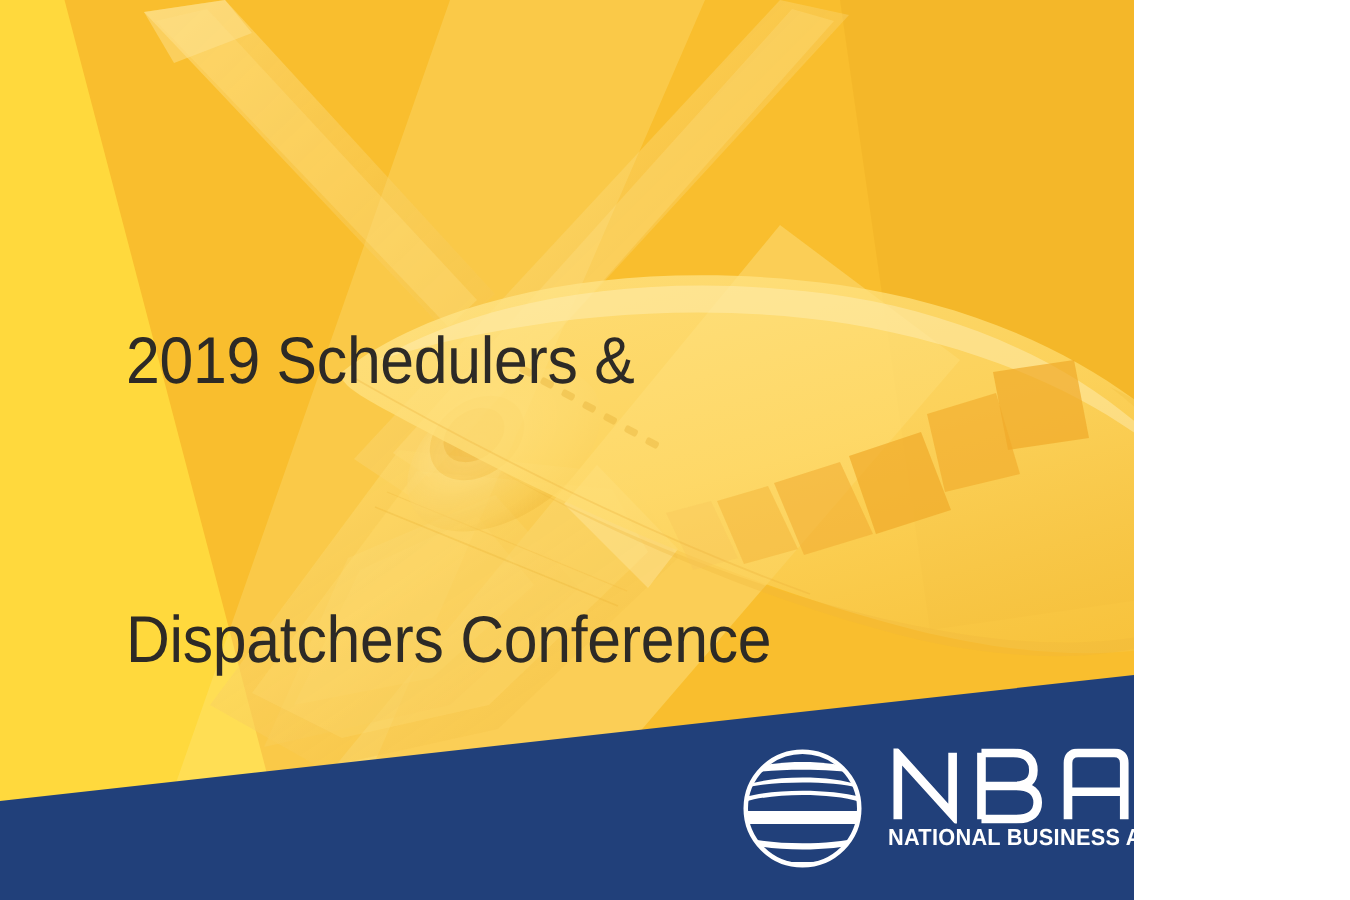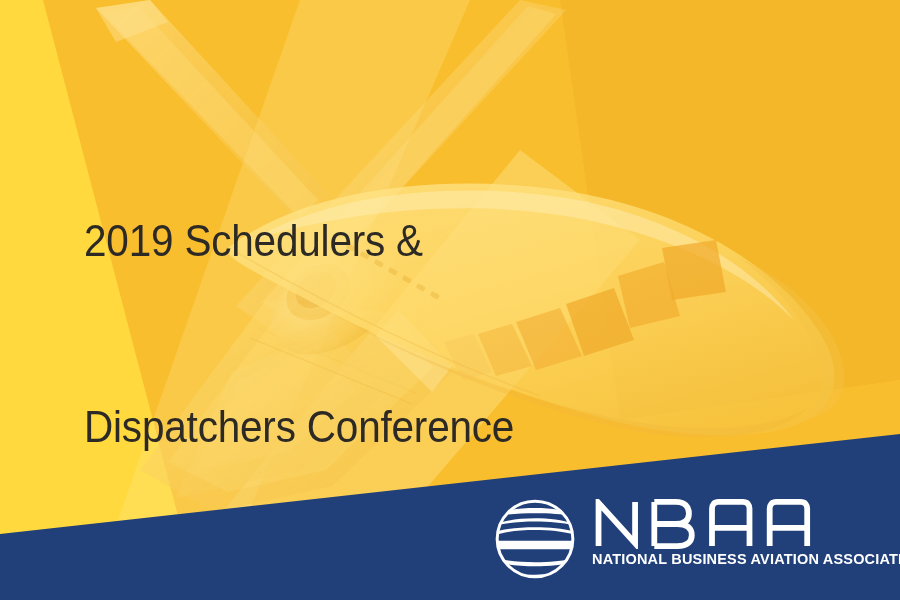--- a/index.html
+++ b/index.html
@@ -7,21 +7,21 @@
     margin: 0;
     padding: 0;
     background: #ffffff;
   }
   body {
     font-family: "Liberation Sans", sans-serif;
   }
 
   #banner {
     position: relative;
-    width: 900px;
+    width: 756px;
     height: 600px;
     overflow: hidden;
     background: #737373;
   }
 
   
   .layer {
     position: absolute;
     top: 0;
     left: 0;

